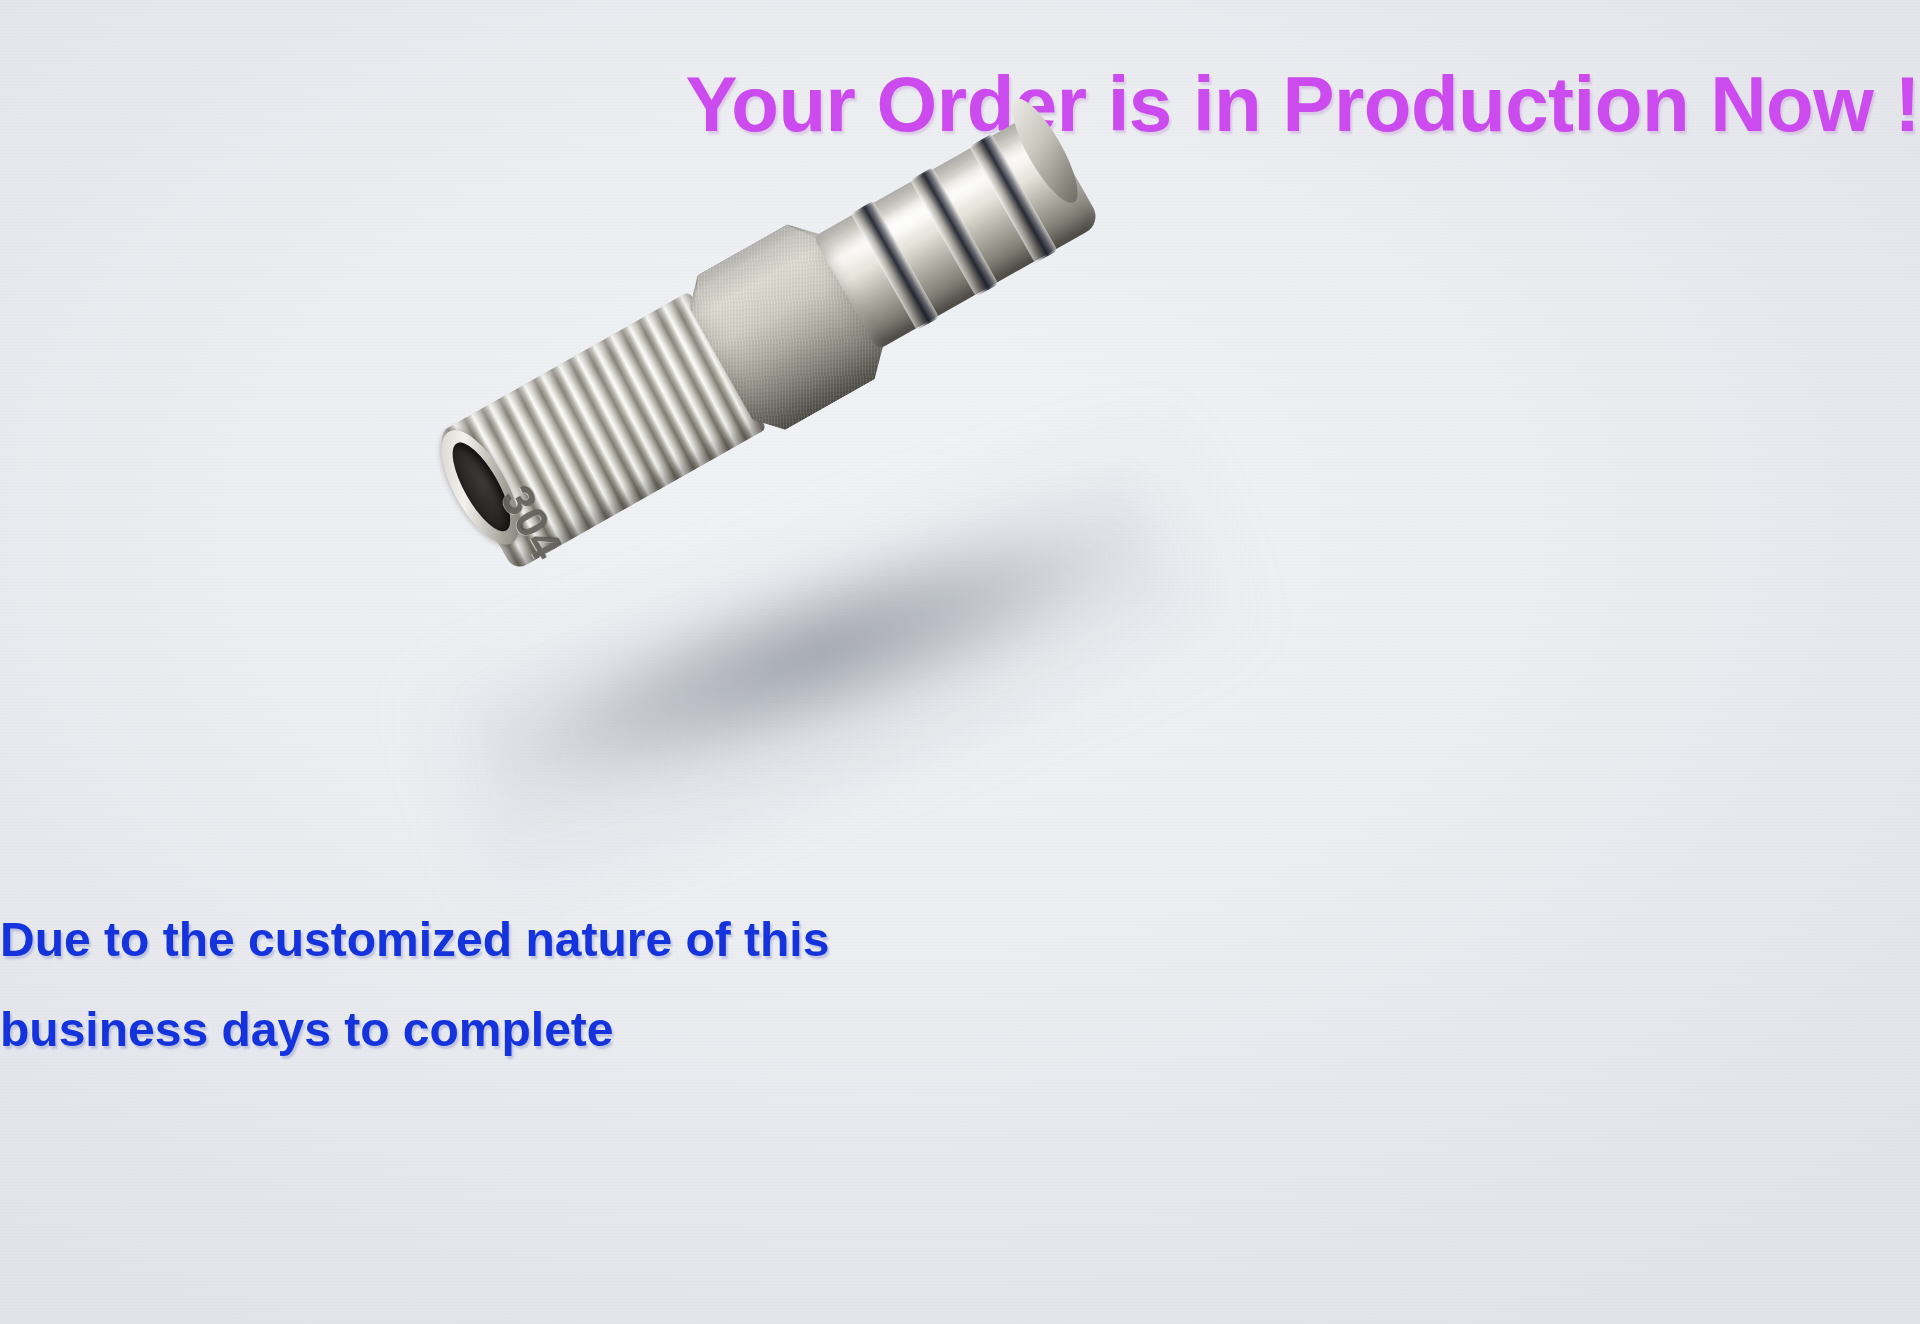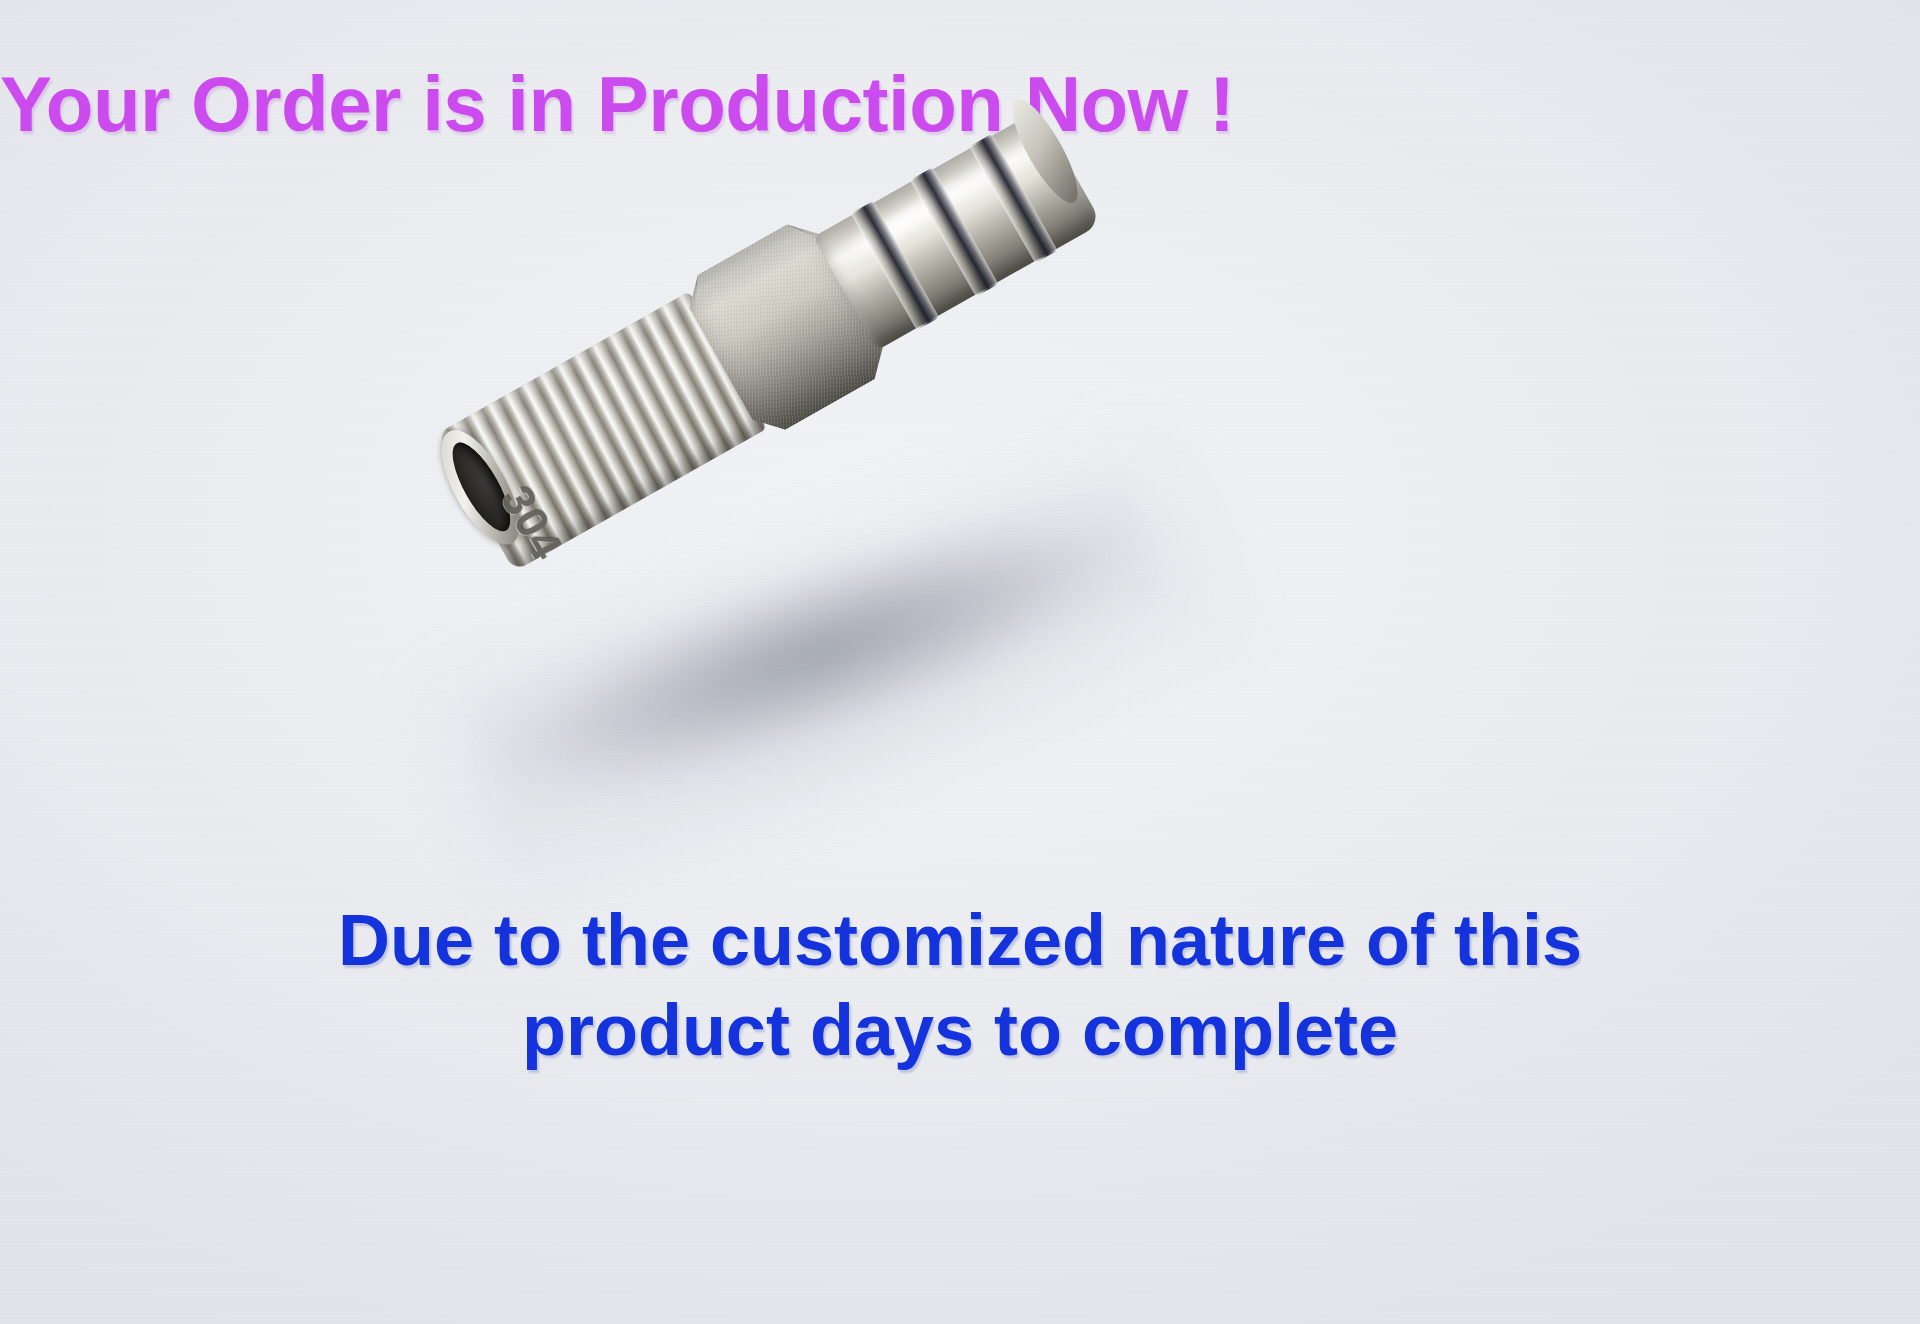--- a/index.html
+++ b/index.html
@@ -31,21 +31,21 @@
       repeating-linear-gradient(0deg, rgba(0,0,0,.016) 0 1px, rgba(255,255,255,0) 1px 3px),
       repeating-linear-gradient(90deg, rgba(0,0,0,.013) 0 1px, rgba(255,255,255,0) 1px 4px);
   }
 
   
   .headline {
     position: absolute;
     top: 64px;
     left: 0;
     width: 1920px;
-    text-align: left;
+    text-align: right;
     font-weight: 700;
     font-size: 78px;
     line-height: 1.04;
     letter-spacing: -0.5px;
     color: #cc4bee;
     text-shadow: 2px 3px 2px rgba(150,60,180,.18);
     white-space: nowrap;
   }
 
   
@@ -237,23 +237,22 @@
     filter: blur(4px);
     border-radius: 12px;
   }
 
   
   .body-copy {
     position: absolute;
     left: 0;
     top: 895px;
     width: 1920px;
-    text-align: center;
     font-weight: 700;
-    font-size: 72px;
+    font-size: 48px;
     line-height: 90px;
     color: #1433dc;
     text-shadow: 2px 3px 2px rgba(30,50,170,.20);
   }
   .body-copy .line { white-space: nowrap; }
 </style>
 </head>
 <body>
 
 <div class="canvas">
@@ -285,16 +284,16 @@
         <div class="ridge r2"></div>
         <div class="ridge r3"></div>
       </div>
       <div class="barb-tip"></div>
 
     </div>
   </div>
 
   <div class="body-copy">
     <div class="line">Due to the customized nature of this</div>
-    <div class="line">product days to complete</div>
+    <div class="line">business days to complete</div>
   </div>
 
 </div>
 
 </body></html>

